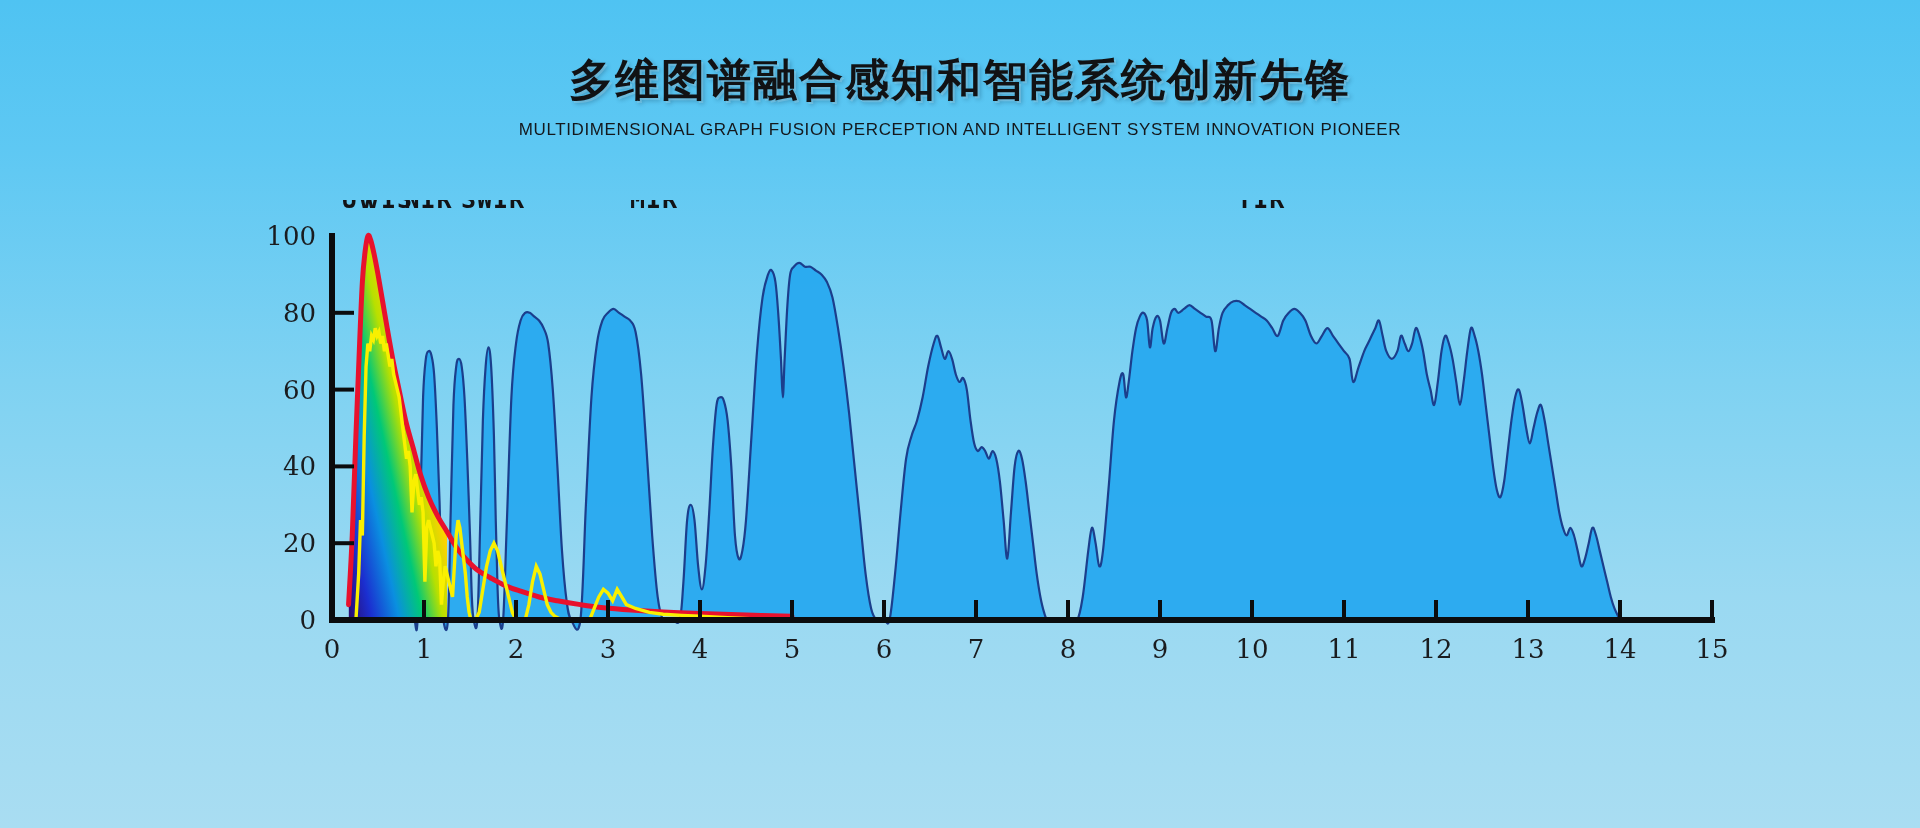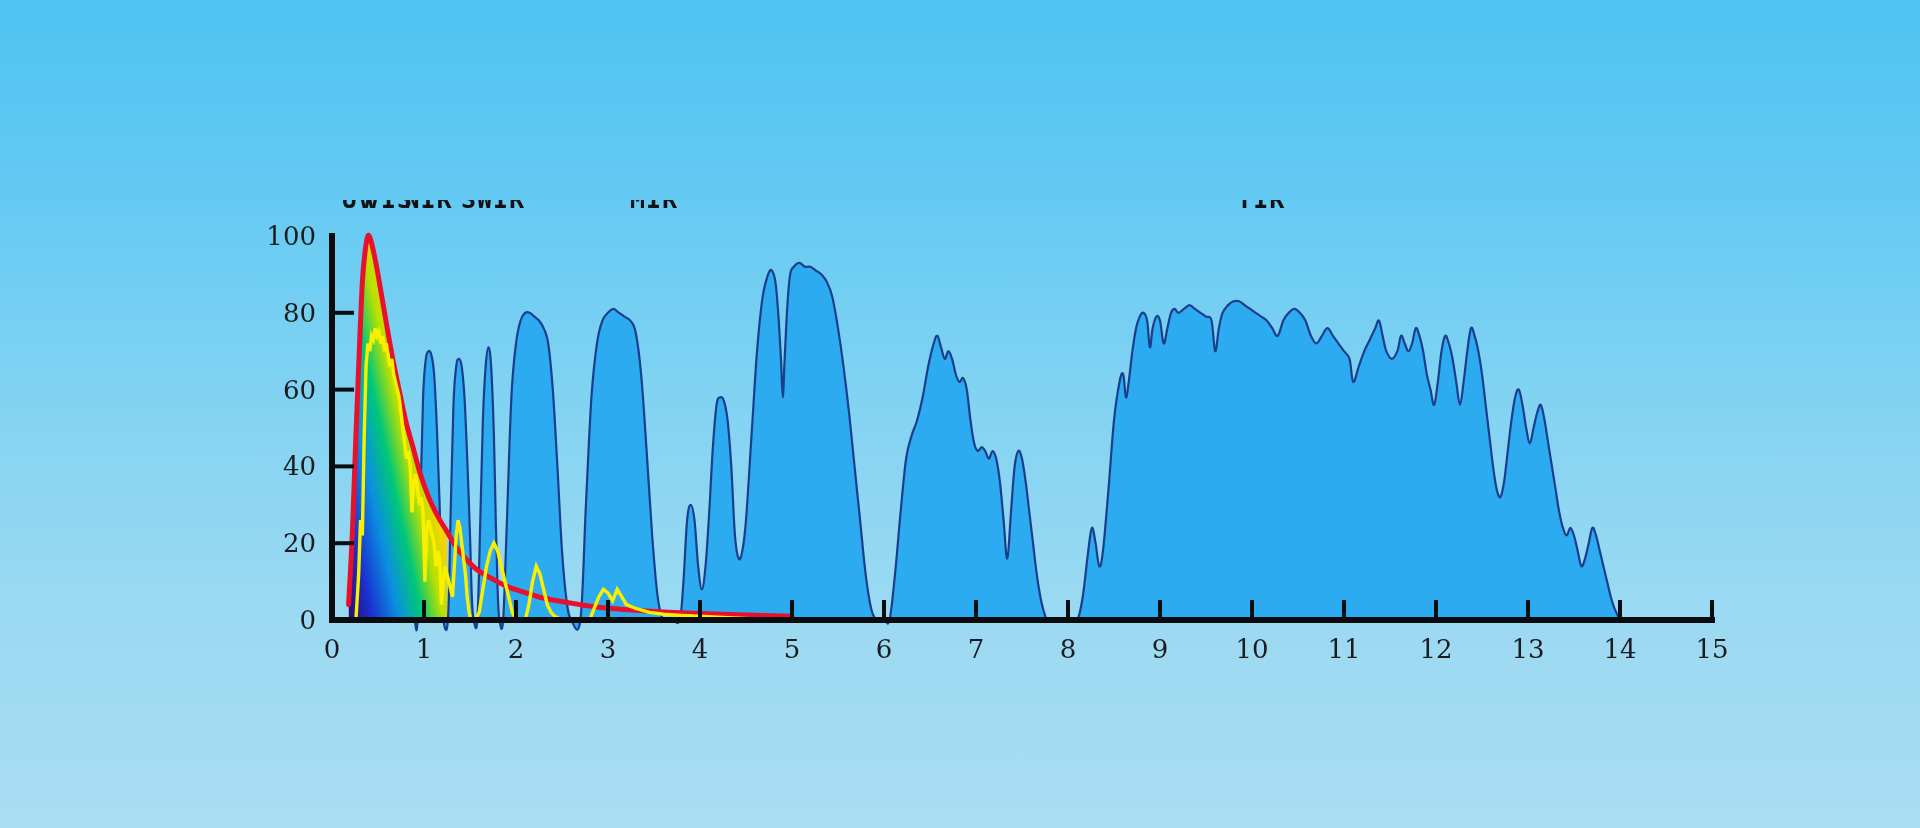--- a/index.html
+++ b/index.html
@@ -47,20 +47,24 @@
     fill:#1a1c1f;
   }
   .axis-line{stroke:#0b0c0e;stroke-width:6;fill:none;stroke-linecap:square;}
   .tick{stroke:#0b0c0e;stroke-width:4;}
 </style>
 </head>
 <body>
 
 <div id="banner">
 
+  <div class="title-wrap">
+    <h1 class="main-title">多维图谱融合感知和智能系统创新先锋</h1>
+    <div class="sub-title">MULTIDIMENSIONAL GRAPH FUSION PERCEPTION AND INTELLIGENT SYSTEM INNOVATION PIONEER</div>
+  </div>
 
   <div class="plot-area">
     <svg class="chart" width="1920" height="620" viewBox="0 0 1920 620">
       <defs>
         <linearGradient id="rainbowGrad" x1="0" y1="1" x2="1" y2="0.15">
           <stop offset="0%" stop-color="#2b0a6e"></stop>
           <stop offset="14%" stop-color="#1b2fd0"></stop>
           <stop offset="30%" stop-color="#0a8fe0"></stop>
           <stop offset="44%" stop-color="#00c878"></stop>
           <stop offset="56%" stop-color="#b8e000"></stop>

